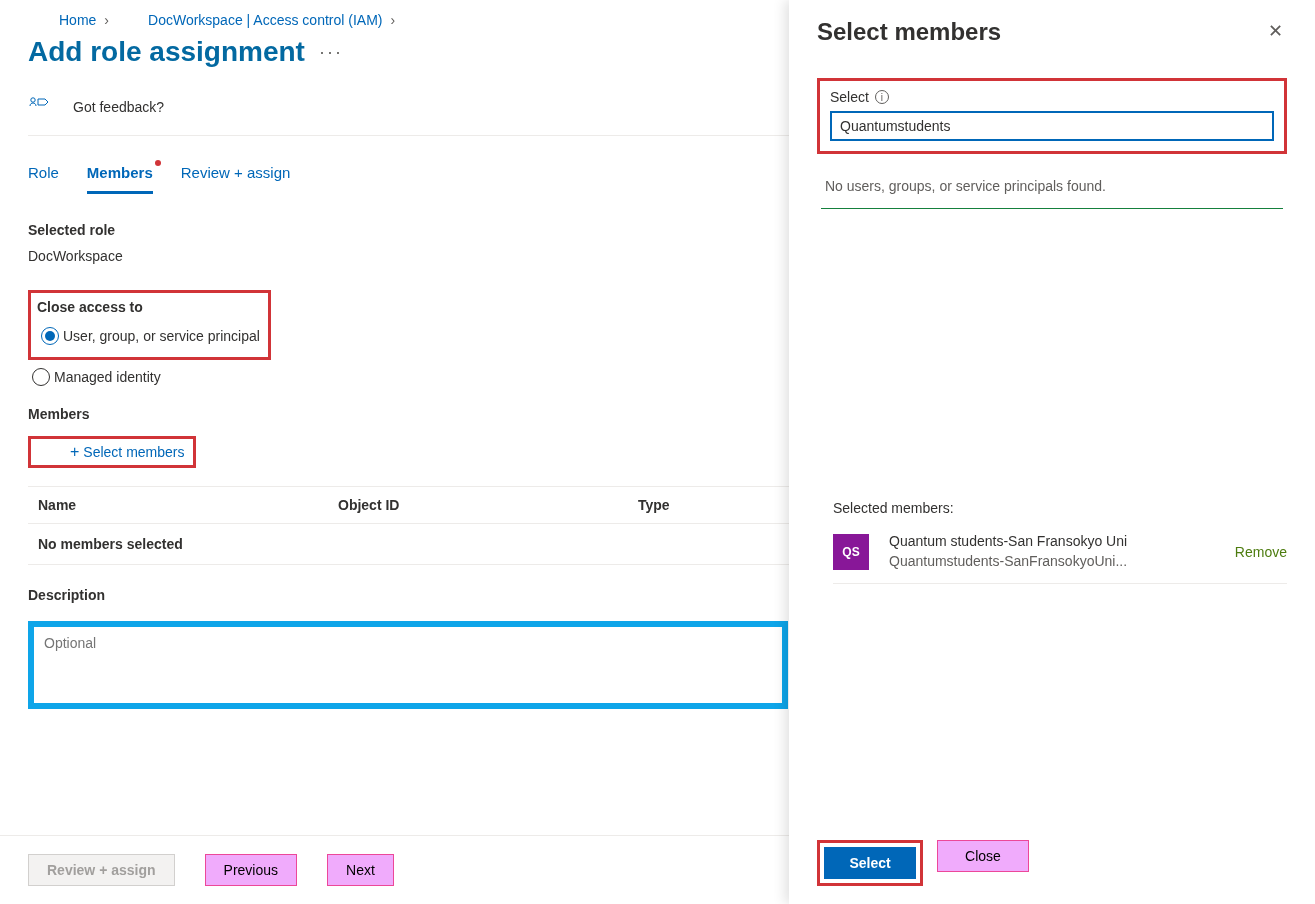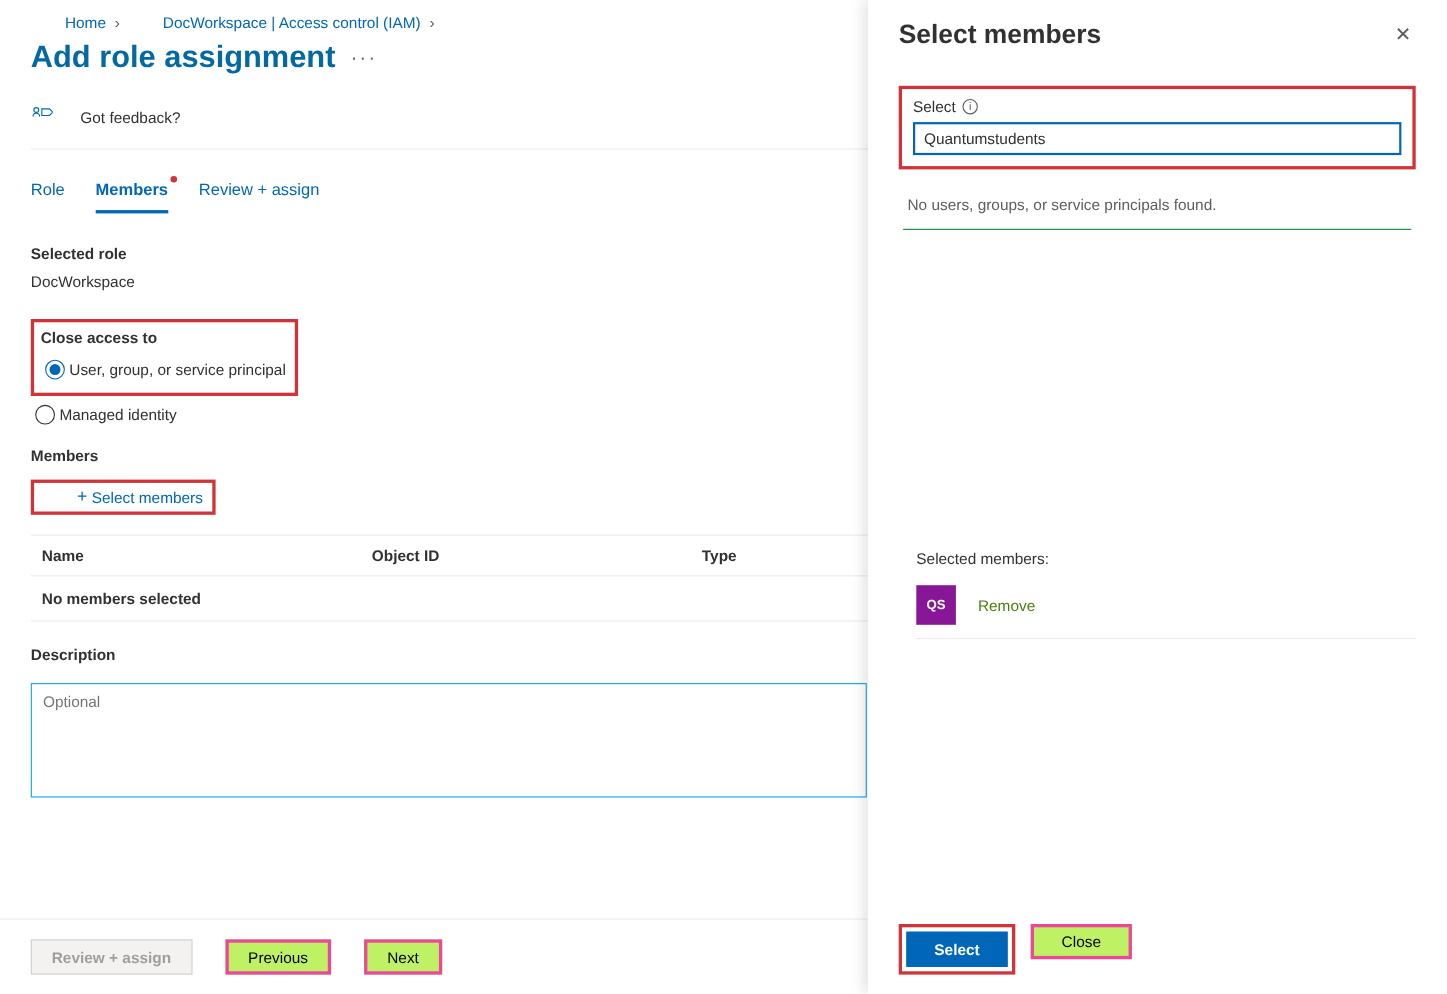--- a/index.html
+++ b/index.html
@@ -37,25 +37,25 @@
   .select-members-link { color: #0067b8; font-size: 14px; display: inline-flex; align-items: center; gap: 4px; }
   .plus { font-size: 16px; line-height: 1; }
 
   
   .table-head { display: flex; border-top: 1px solid #edebe9; border-bottom: 1px solid #edebe9; padding: 10px 0; font-size: 14px; font-weight: 600; color: #323130; margin-right: 0; }
   .table-head .col1 { width: 310px; padding-left: 10px; }
   .table-head .col2 { width: 300px; }
   .table-head .col3 { flex: 1; }
   .table-empty { padding: 12px 10px; font-size: 14px; color: #323130; border-bottom: 1px solid #edebe9; font-weight: bold; }
 
-  .desc-textarea { margin-top: 8px; width: 760px; height: 104px; border: 1px solid #0ea5e9; padding: 8px 10px; font-size: 14px; color: #a21caf; resize: none; font-family: inherit; }
+  .desc-textarea { margin-top: 8px; width: 760px; height: 88px; border: 6px solid #0ea5e9; padding: 8px 10px; font-size: 14px; color: #a21caf; resize: none; font-family: inherit; }
 
   
   .footer-left { position: absolute; left: 0; bottom: 0; width: 789px; border-top: 1px solid #edebe9; padding: 18px 0 18px 28px; display: flex; gap: 30px; background: #fff; }
-  .btn { height: 32px; padding: 0 18px; font-size: 14px; border: 3px solid #ec4899; background: #bef264; cursor: pointer; display: inline-flex; align-items: center; justify-content: center; }
+  .btn { height: 32px; padding: 0 18px; font-size: 14px; border: 1px solid #ec4899; background: #f0abfc; cursor: pointer; display: inline-flex; align-items: center; justify-content: center; }
   .btn.primary-disabled { background: #f3f2f1; color: #a19f9d; border: 1px solid #d2d0ce; font-weight: 600; cursor: default; }
   .btn.primary { background: #0067b8; color: #fff; border: 1px solid #0067b8; font-weight: 600; }
 
   
   .panel { position: absolute; right: 0; top: 0; width: 526px; height: 904px; background: #fff; box-shadow: -4px 0 12px rgba(0,0,0,.12); }
   .panel-inner { padding: 18px 28px 0 28px; height: 100%; position: relative; }
   .panel-header { display: flex; justify-content: space-between; align-items: flex-start; margin-bottom: 32px; }
   .panel-title { font-size: 24px; font-weight: 600; }
   .close-x { font-size: 18px; color: #605e5c; cursor: pointer; padding: 2px 4px; }
   .select-field-box { border: 3px solid #d13438; padding: 8px 10px 10px 10px; margin-bottom: 18px; }
@@ -174,20 +174,24 @@
     </div>
 
     <div class="no-results">No users, groups, or service principals found.</div>
 
     <div class="selected-members-block">
       <div class="selected-members-label">Selected members:</div>
       <div class="member-row">
         <span class="avatar">
           <span class="avatar-text">QS</span>
         </span>
+        <div class="member-text">
+          <div class="member-name">Quantum students-San Fransokyo Uni</div>
+          <div class="member-sub">Quantumstudents-SanFransokyoUni...</div>
+        </div>
         <span class="remove-link">Remove</span>
       </div>
     </div>
 
     <div class="panel-footer">
       <span class="select-btn-box">
         <button class="btn primary" style="width:92px">Select</button>
       </span>
       <button class="btn" style="width:92px">Close</button>
     </div>

